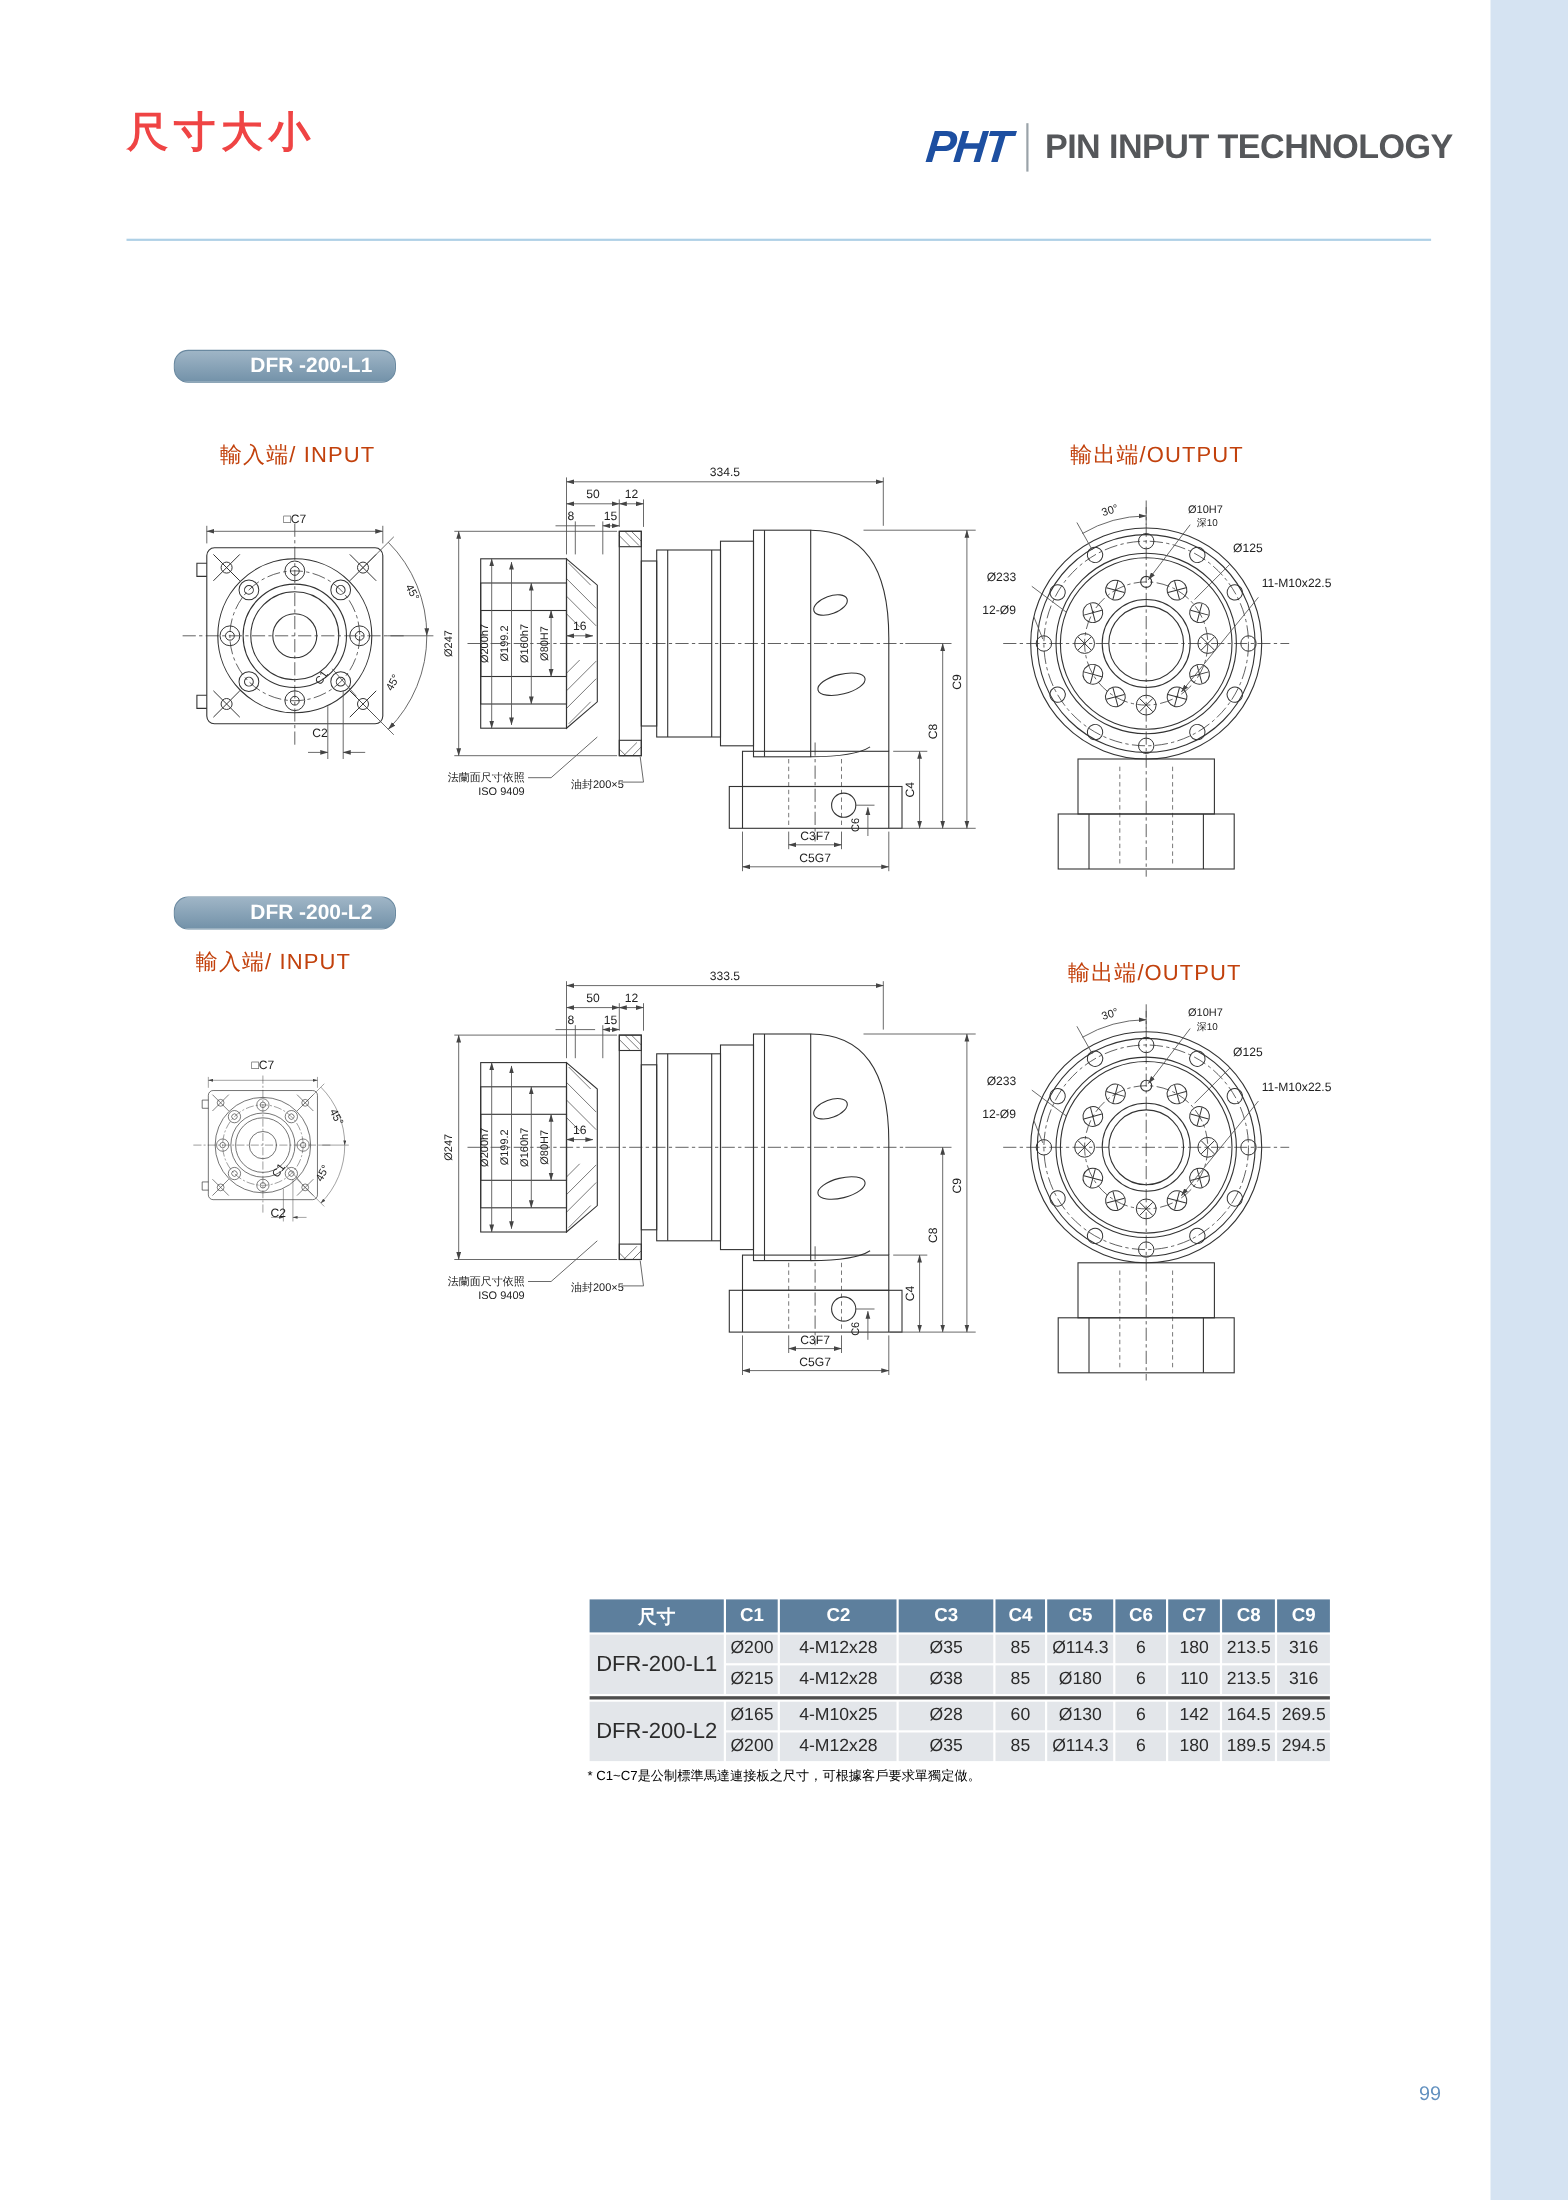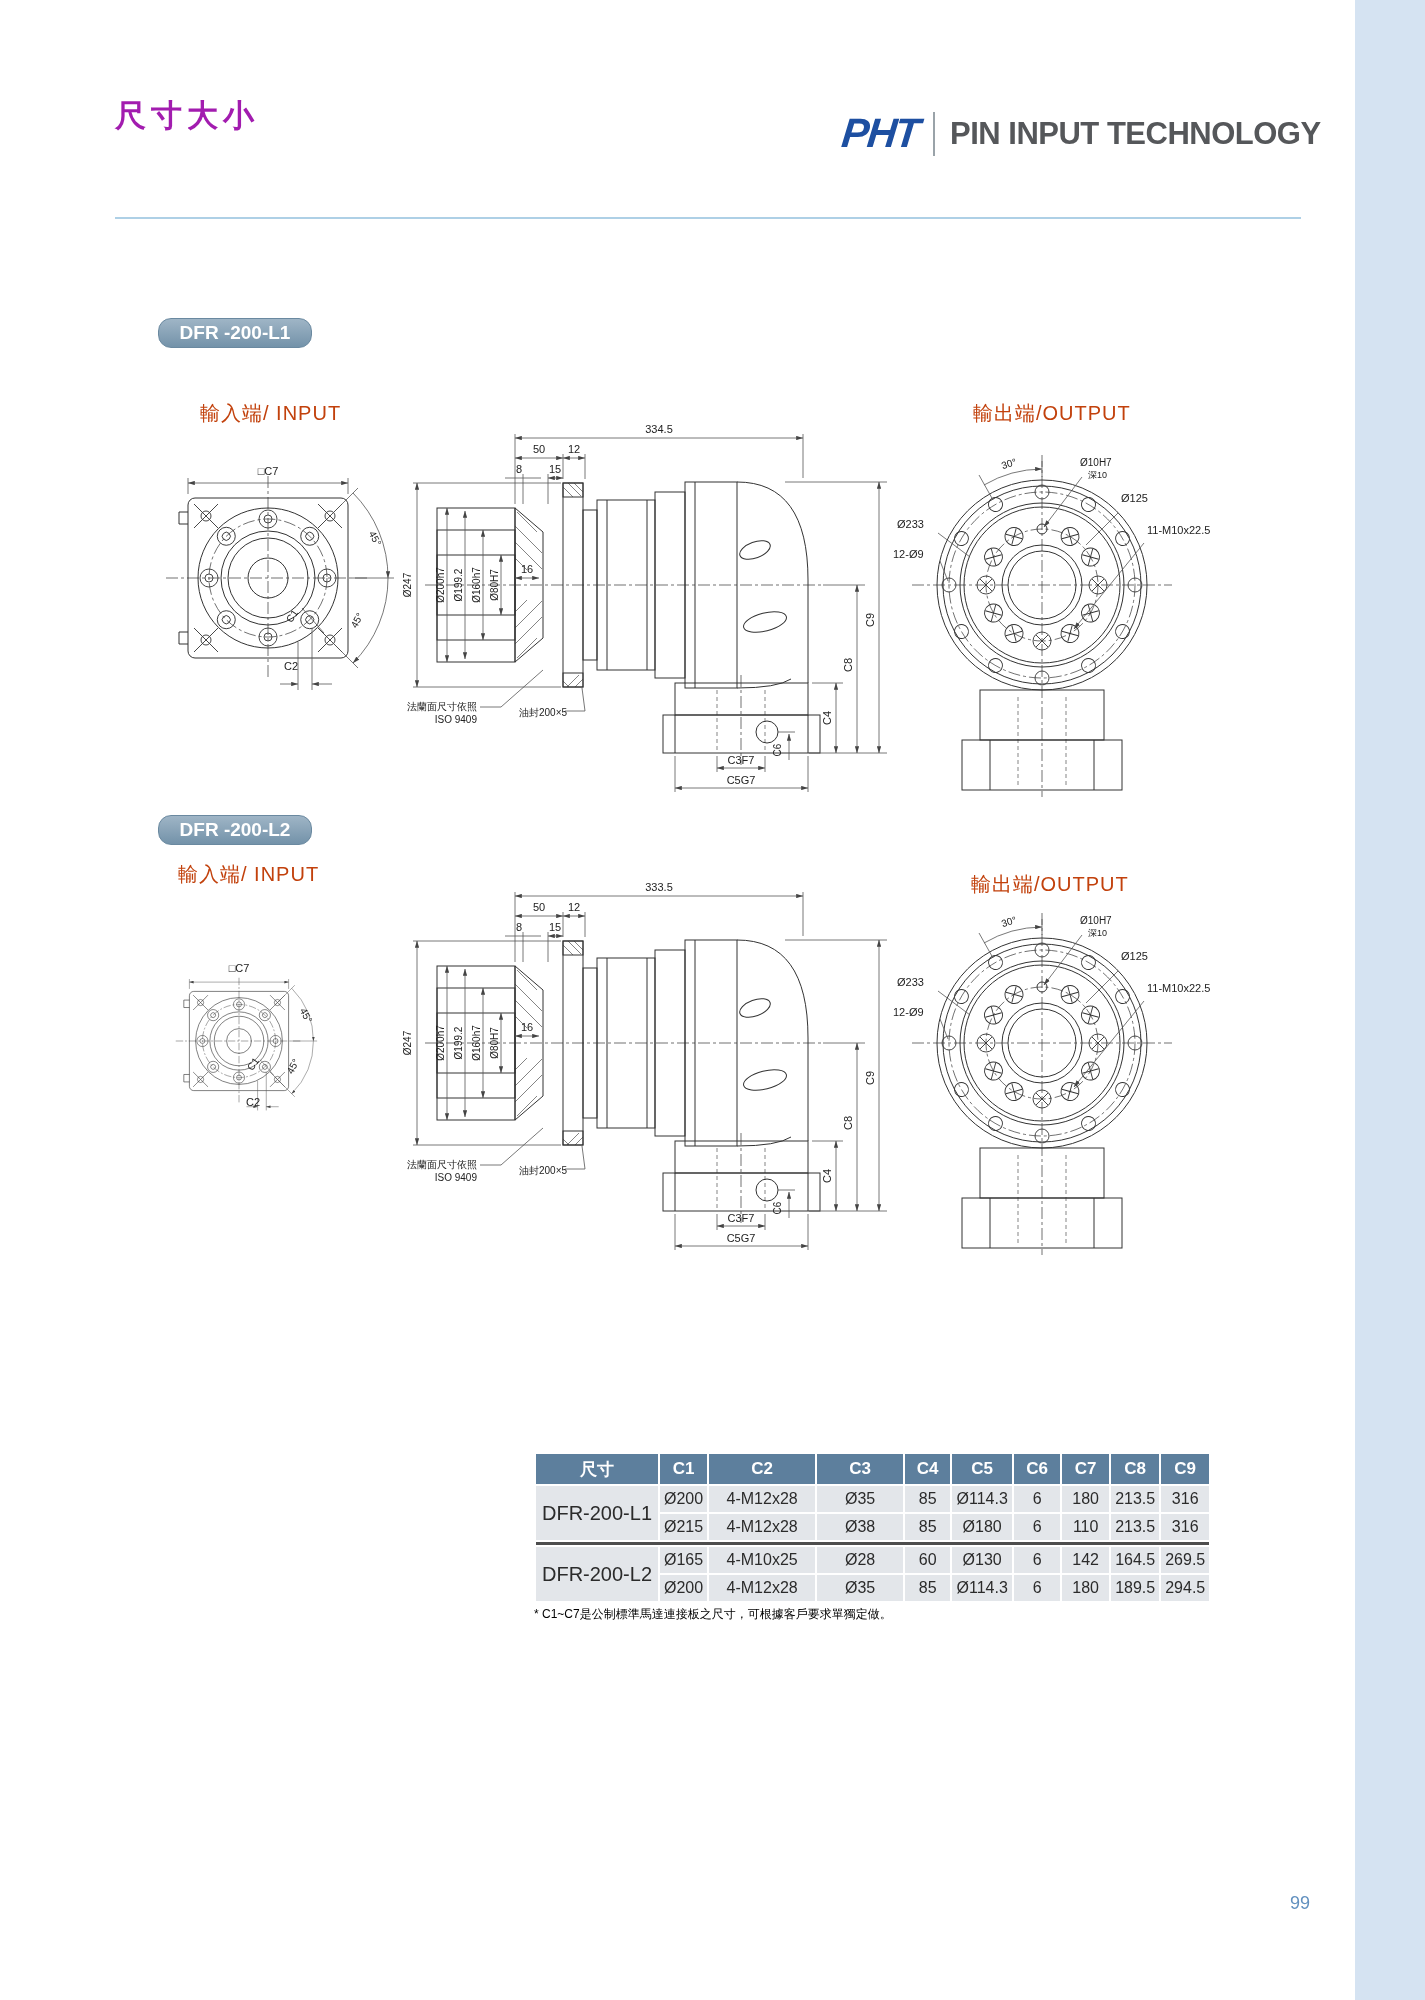--- a/index.html
+++ b/index.html
@@ -1,27 +1,27 @@
 <!DOCTYPE html>
 <html><head>
 <meta charset="utf-8">
 <style>
   html,body{margin:0;padding:0;background:#ffffff;}
   body{font-family:"Liberation Sans","DejaVu Sans",sans-serif;}
   .page{position:relative;width:1425px;height:2000px;background:#ffffff;overflow:hidden;}
   .side-band{position:absolute;left:1355px;top:0;width:70px;height:2000px;background:#d5e3f2;}
-  .title{position:absolute;left:115px;top:95px;font-size:31px;font-weight:600;color:#a21caf;letter-spacing:5px;}
+  .title{position:absolute;left:115px;top:95px;font-size:38px;font-weight:600;color:#ef4444;letter-spacing:5px;}
   .brand{position:absolute;left:842px;top:110px;display:flex;align-items:center;gap:15px;}
   .brand-abbr{font-size:41px;font-style:italic;font-weight:800;color:#1d4fa1;letter-spacing:-2px;transform:skewX(-6deg);}
   .brand-div{width:2px;height:44px;background:#9aa3a9;}
   .brand-name{font-size:31px;font-weight:800;color:#55575a;letter-spacing:-0.5px;}
   .rule{position:absolute;left:115px;top:217px;width:1186px;height:2px;background:#aed0e6;}
   .badge{position:absolute;left:158px;width:152px;height:28px;border-radius:13px;
          background:linear-gradient(#9fb5c6,#7392a9);border:1px solid #6a89a0;
-         color:#ffffff;font-size:19px;font-weight:bold;text-align:center;line-height:27px;}
+         color:#ffffff;font-size:19px;font-weight:bold;text-align:center;line-height:27px;padding-left:48px;}
   .badge.l1{top:318px;} .badge.l2{top:815px;}
   .iolabel{position:absolute;font-size:20px;color:#c2410c;letter-spacing:1px;}
   .drw{position:absolute;left:95px;width:1150px;height:430px;}
   .drw.l1{top:420px;} .drw.l2{top:878px;}
   text.dt{font-family:"Liberation Sans","DejaVu Sans",sans-serif;font-size:11px;fill:#222;}
   text.sm{font-size:10px;} text.xs{font-size:9px;}
   
   .dim-table{position:absolute;left:534px;top:1452px;border-collapse:separate;border-spacing:2px;}
   .dim-table th{background:#5d7f9d;color:#fff;font-size:17px;font-weight:bold;height:30px;padding:0 4px;}
   .dim-table td{background:#e3e6ea;color:#2b2b2b;font-size:16px;text-align:center;height:26px;padding:0 4px;}

